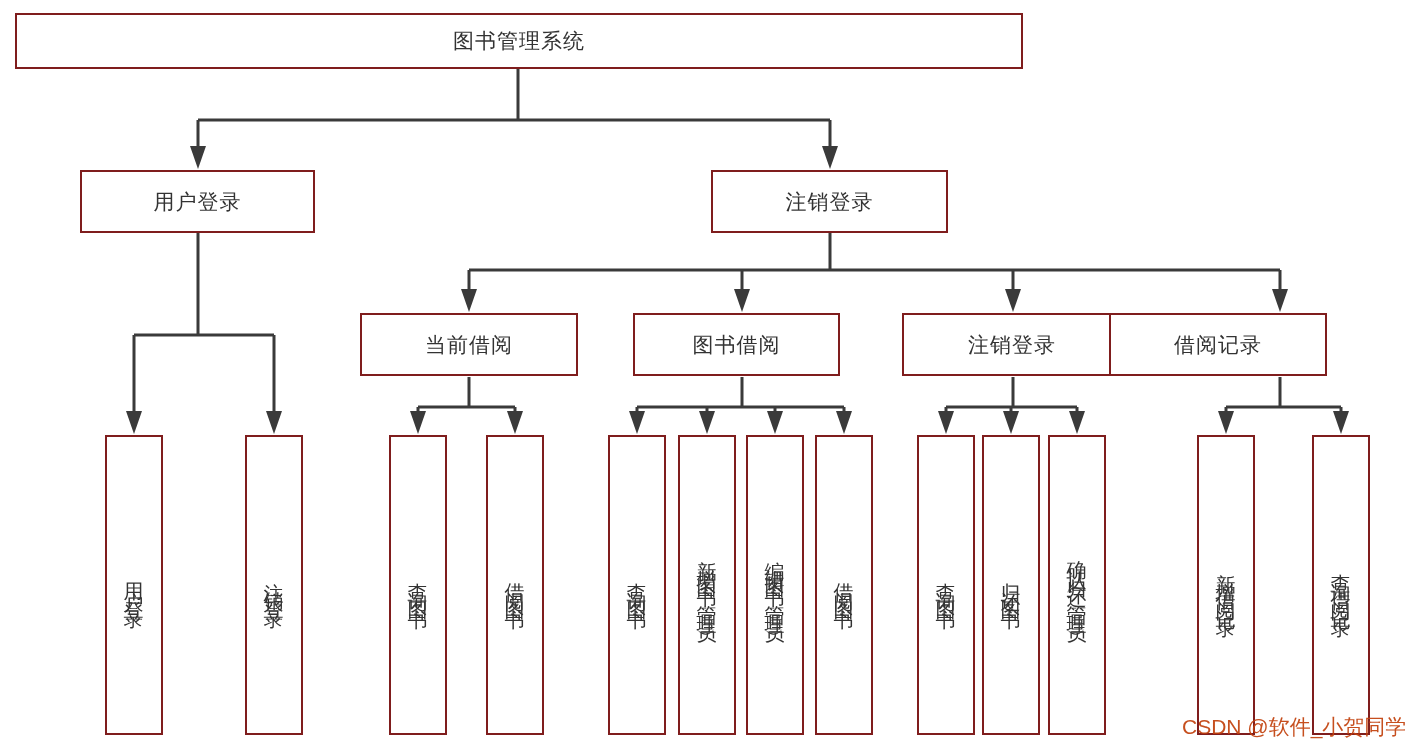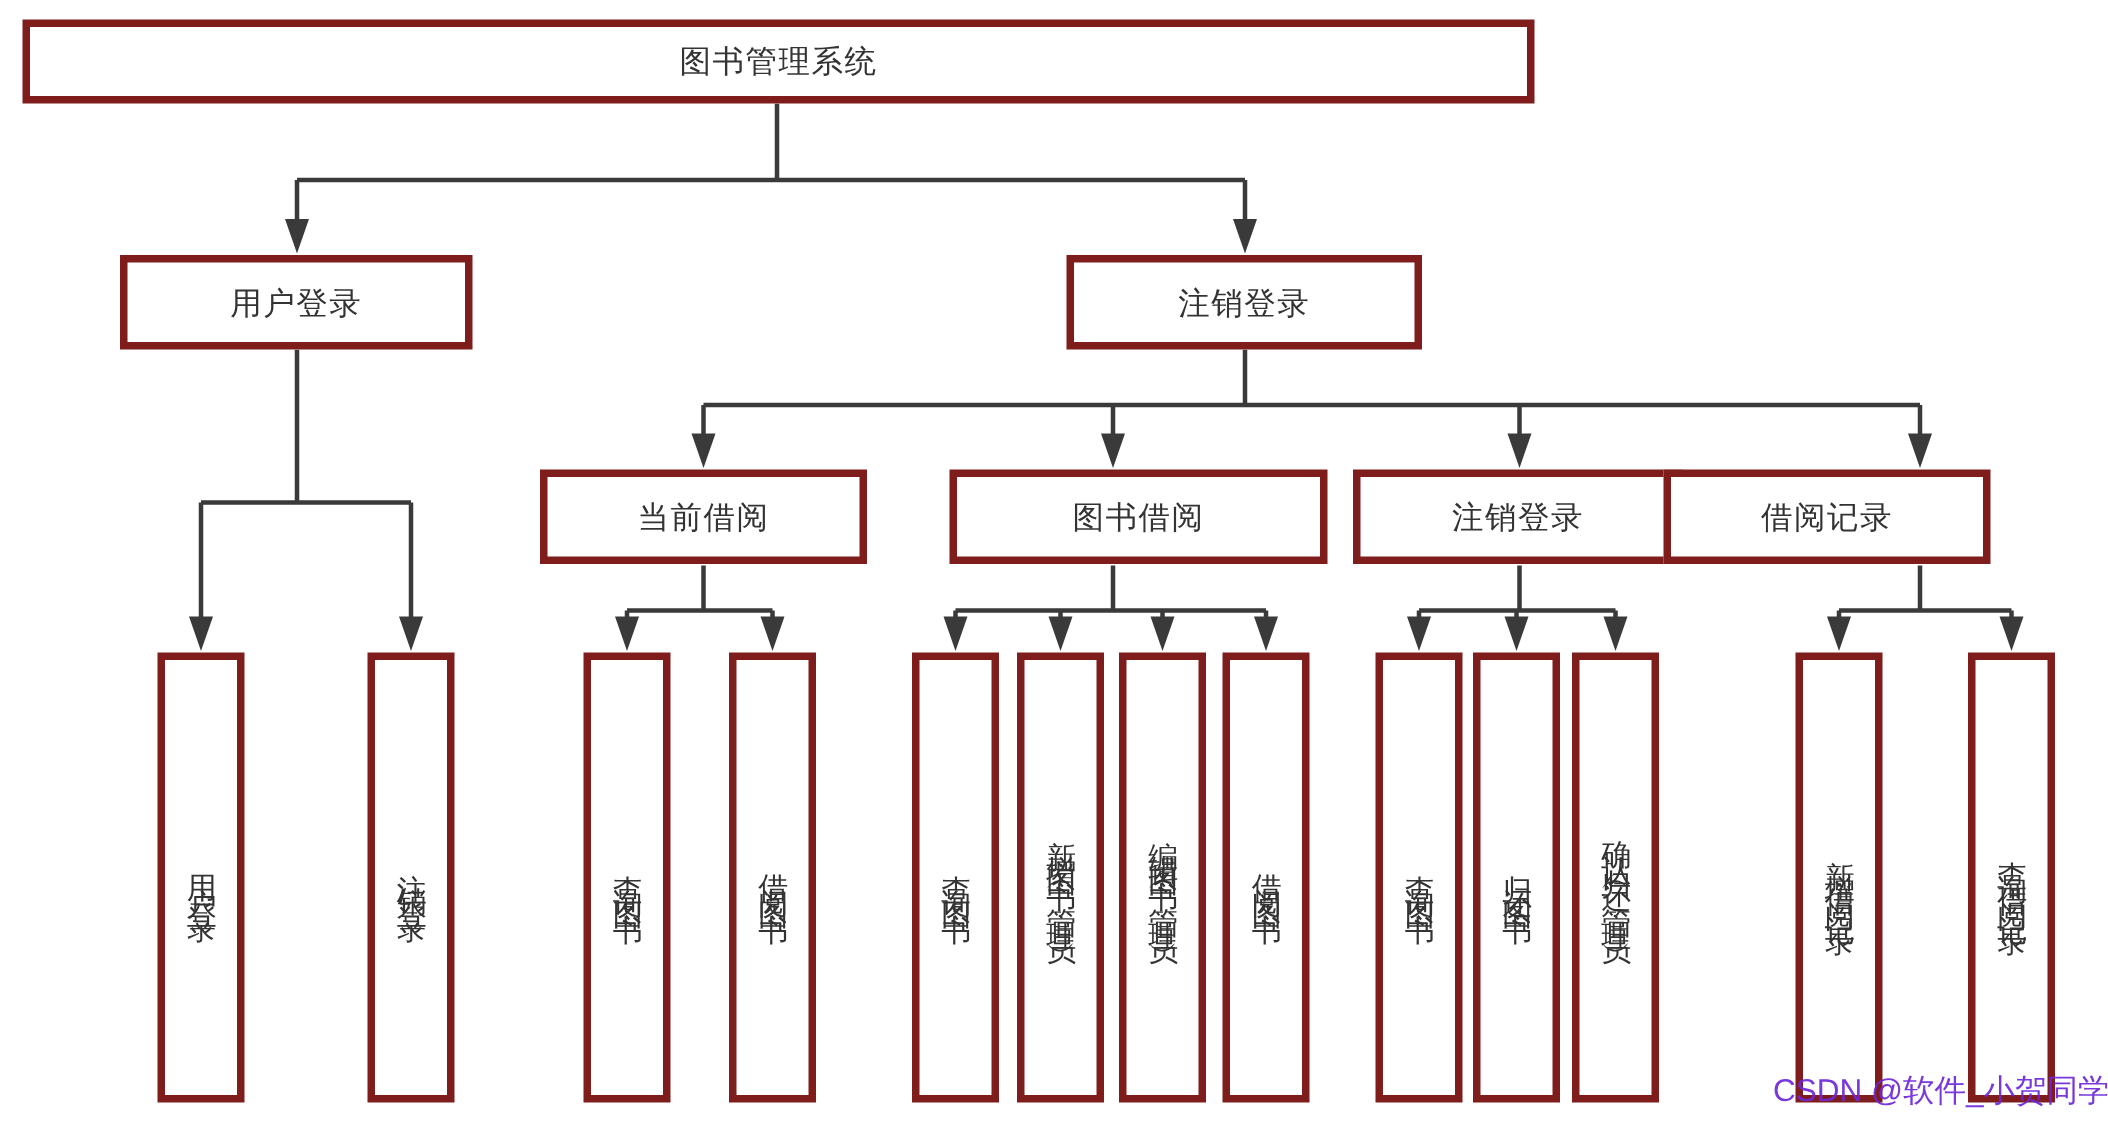--- a/index.html
+++ b/index.html
@@ -8,21 +8,21 @@
     width:1405px;height:747px;
     background:#ffffff;
     font-family:"Liberation Sans","DejaVu Sans",sans-serif;
     color:#333333;
     overflow:hidden;
   }
   #wires{position:absolute;left:0;top:0;width:1405px;height:747px;}
   .box{
     position:absolute;
     box-sizing:border-box;
-    border:5px solid #7f1d1d;
+    border:2px solid #7f1d1d;
     background:#ffffff;
     display:flex;align-items:center;justify-content:center;
   }
   .box.h span{
     font-size:21px;
     letter-spacing:1px;
     white-space:nowrap;
     color:#333333;
   }
   .box.v{width:58px;height:300px;top:435px;}
@@ -33,21 +33,21 @@
     letter-spacing:9px;
     line-height:1;
     color:#333333;
     white-space:nowrap;
   }
   .lvl{height:63px;}
   #watermark{
     position:absolute;
     left:1182px;top:713px;
     font-size:21px;
-    color:#6d28d9;
+    color:#c2410c;
     opacity:0.92;
     white-space:nowrap;
     z-index:5;
   }
   .stroke{stroke:#3a3a3a;stroke-width:3;fill:none;}
   .head{fill:#3a3a3a;stroke:none;}
 </style>
 </head>
 <body>
 
@@ -110,21 +110,21 @@
   <div class="box h lvl" style="left:80px;top:170px;width:235px">
     <span>用户登录</span>
   </div>
   <div class="box h lvl" style="left:711px;top:170px;width:237px">
     <span>注销登录</span>
   </div>
 
   <div class="box h lvl" style="left:360px;top:313px;width:218px">
     <span>当前借阅</span>
   </div>
-  <div class="box h lvl" style="left:633px;top:313px;width:252px">
+  <div class="box h lvl" style="left:633px;top:313px;width:207px">
     <span>图书借阅</span>
   </div>
   <div class="box h lvl" style="left:902px;top:313px;width:220px">
     <span>注销登录</span>
   </div>
   <div class="box h lvl" style="left:1109px;top:313px;width:218px">
     <span>借阅记录</span>
   </div>
 
   <div class="box v" style="left:105px">

